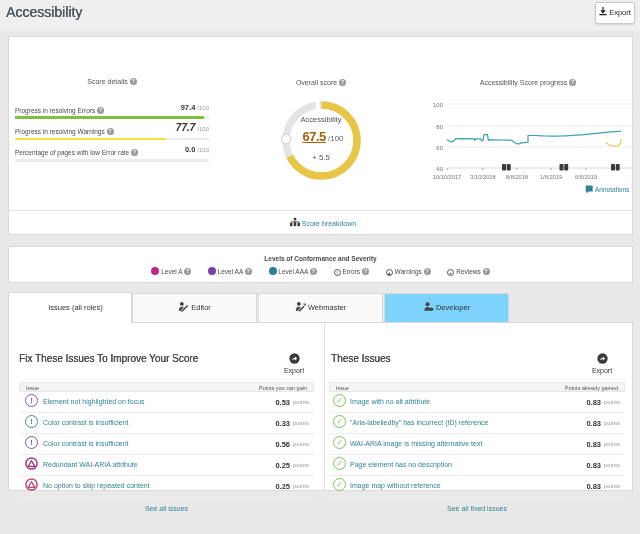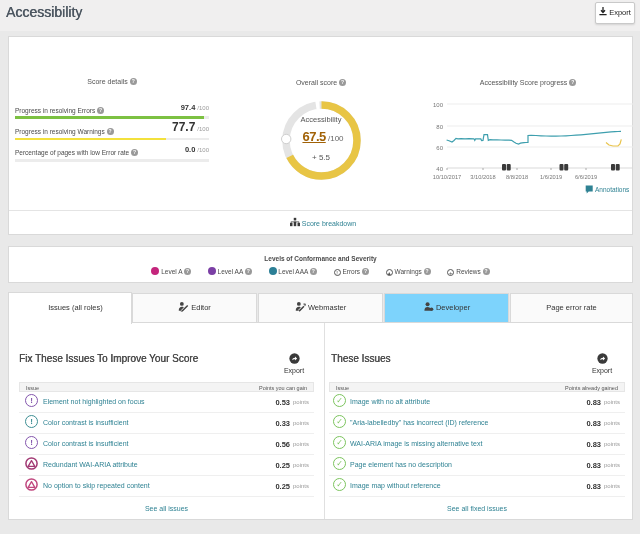--- a/index.html
+++ b/index.html
@@ -31,21 +31,21 @@
   <div class="abs" style="left:6px; top:66px; width:194px; height:11px;">
     <span style="position:absolute; left:0; bottom:0; font-size:6.5px; color:#4a4a4a;">Progress in resolving Errors <span class="qi">?</span></span>
     <span style="position:absolute; right:0; bottom:0; white-space:nowrap;"><span style="font-size:7.5px; font-weight:bold; color:#333;">97.4</span><span style="font-size:6px; color:#9b9b9b; margin-left:2px;">/100</span></span>
   </div>
   <div class="abs" style="left:6px; top:79px; width:194px; height:2.5px; background:#ececec;">
       <div style="width:97.4%; height:2.5px; background:#7cc142;"></div>
     </div>
 
   <div class="abs" style="left:6px; top:87px; width:194px; height:11px;">
     <span style="position:absolute; left:0; bottom:0; font-size:6.5px; color:#4a4a4a;">Progress in resolving Warnings <span class="qi">?</span></span>
-    <span style="position:absolute; right:0; bottom:0; white-space:nowrap;"><span style="font-size:12px; font-weight:bold; color:#333;">77.7</span><span style="font-size:6px; color:#9b9b9b; margin-left:2px;">/100</span></span>
+    <span style="position:absolute; right:0; bottom:0; white-space:nowrap;"><span style="font-size:10px; font-weight:bold; color:#333;font-style:italic;">77.7</span><span style="font-size:6px; color:#9b9b9b; margin-left:2px;">/100</span></span>
   </div>
   <div class="abs" style="left:6px; top:100.5px; width:194px; height:2.5px; background:#ececec;">
       <div style="width:77.7%; height:2.5px; background:#f3e13c;"></div>
     </div>
 
   <div class="abs" style="left:6px; top:108px; width:194px; height:11px;">
     <span style="position:absolute; left:0; bottom:0; font-size:6.5px; color:#4a4a4a;">Percentage of pages with low Error rate <span class="qi">?</span></span>
     <span style="position:absolute; right:0; bottom:0; white-space:nowrap;"><span style="font-size:7.5px; font-weight:bold; color:#333;">0.0</span><span style="font-size:6px; color:#9b9b9b; margin-left:2px;">/100</span></span>
   </div>
   <div class="abs" style="left:6px; top:122px; width:194px; height:2.5px; background:#ececec;"></div>
@@ -150,24 +150,23 @@
         <path d="M4.3 11.2 L10.6 4.9" stroke="#fff" stroke-width="3" fill="none"></path>
         <path d="M4.3 11.2 L10.6 4.9" stroke="#444" stroke-width="1.7" fill="none"></path>
         <path d="M3 11.8 L4.5 11.4 L3.4 10.3 Z" fill="#444"></path>
       </svg> Editor</div>
   <div class="abs" style="left:376px; top:1px; width:125px; height:29px; background:#7dd3fc; border:1px solid #d9d9d9; border-bottom:none; text-align:center; line-height:28px; font-size:7.5px; color:#333;">
     <svg width="11" height="11" viewBox="0 0 12 12" style="vertical-align:-2px;">
         <circle cx="5" cy="3.5" r="2.2" fill="#444"></circle>
         <path d="M1.5 10.5 C1.5 7.5 3 6.5 5 6.5 C7 6.5 8.5 7.5 8.5 10.5 Z" fill="#444"></path>
         <circle cx="9.3" cy="9" r="2" fill="#444"></circle>
       </svg> Developer</div>
-  <div class="abs" style="left:502px; top:1px; width:123px; height:29px; background:#fafafa; border:1px solid #d9d9d9; border-bottom:none; text-align:center; line-height:28px; font-size:7.5px; color:#333;">Page error rate</div>
-</div>
-
-<div class="card" style="left:8px; top:322px; width:625px; height:198px; border-top:1px solid #d9d9d9;">
+</div>
+
+<div class="card" style="left:8px; top:322px; width:625px; height:169px; border-top:1px solid #d9d9d9;">
   <div class="abs" style="left:315px; top:0; width:1px; height:100%; background:#e0e0e0;"></div>
 
   <div class="abs" style="left:10px; top:30px; font-size:10px; color:#4a4a4a; font-weight:500; text-shadow:0.3px 0 0 #4a4a4a;">Fix These Issues To Improve Your Score</div>
   <div class="abs" style="left:265px; top:27px; width:40px; text-align:center;">
     <svg width="11" height="11" viewBox="0 0 16 16">
         <circle cx="8" cy="8" r="7.5" fill="#3a3a3a"></circle>
         <path d="M4.5 10.5 C5 8 6.5 7 8.7 7 L8.7 5.2 L11.8 8.1 L8.7 10.8 L8.7 9 C7 9 5.6 9.3 4.5 10.5 Z" fill="#fff"></path>
       </svg>
     <div style="font-size:7px; color:#333; margin-top:-1px;">Export</div>
   </div>

